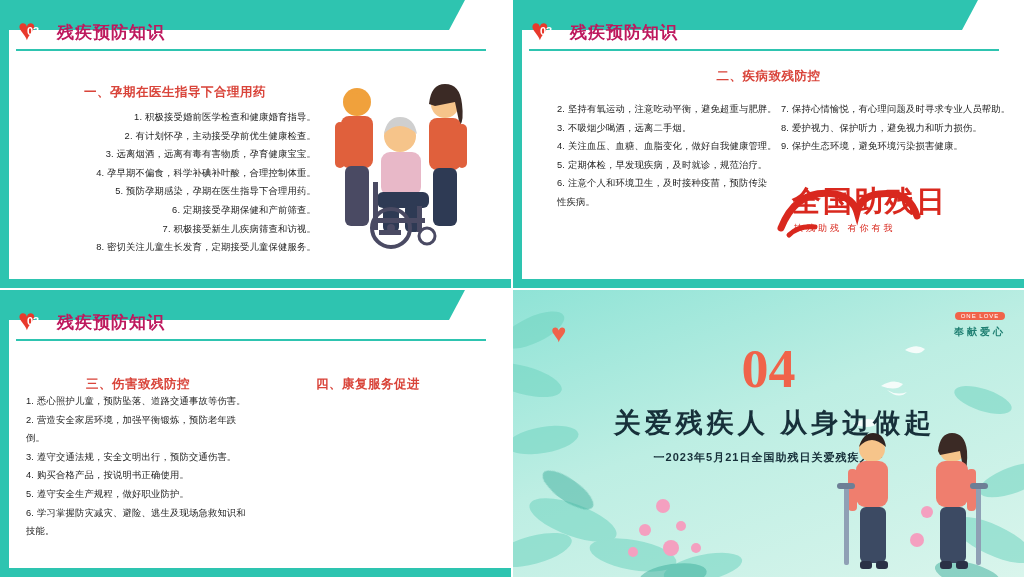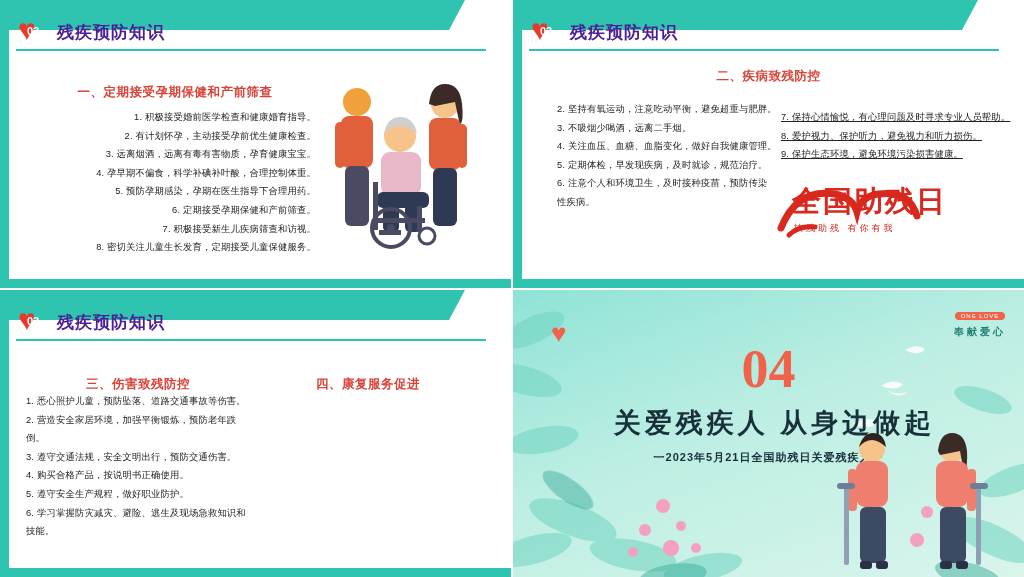--- a/index.html
+++ b/index.html
@@ -13,40 +13,40 @@
      clip-path:polygon(16px 0,100% 0,100% 100%,0 100%);}
   .tealside{position:absolute;left:0;top:0;width:9px;height:100%;background:#2ec4b0;}
   .tealbottom{position:absolute;left:0;bottom:0;width:100%;height:9px;background:#2ec4b0;}
 
   
   .hdr{position:absolute;left:18px;top:17px;display:flex;align-items:center;gap:9px;}
   .badge{position:relative;width:30px;height:30px;}
   .badge .heart{position:absolute;left:0;top:0;width:30px;height:28px;color:#e8392c;font-size:30px;line-height:26px;}
   .badge .num{position:absolute;left:0;top:0;width:30px;height:28px;display:flex;align-items:center;justify-content:center;
      color:#ffffff;font-size:11px;font-weight:bold;letter-spacing:0;text-align:center;}
-  .hdr-title{font-size:17px;font-weight:bold;color:#4c1d95;letter-spacing:1px;}
+  .hdr-title{font-size:17px;font-weight:bold;color:#be185d;letter-spacing:1px;}
   .hdr-rule{position:absolute;left:16px;top:49px;width:470px;height:2px;background:#2ec4b0;}
 
   
   .sec-title{font-size:12.5px;font-weight:bold;color:#d9443a;letter-spacing:.5px;text-align:center;}
 
   
   .lines{font-size:9.3px;color:#222;line-height:2.0;letter-spacing:.2px;}
   .lines div{white-space:nowrap;}
   .lines div.wrap{white-space:normal;}
 
   
   .s1-title{position:absolute;left:55px;top:84px;width:240px;}
   .s1-list{position:absolute;left:46px;top:108px;width:270px;text-align:right;}
   .s1-art{position:absolute;right:26px;top:78px;width:180px;height:175px;}
 
   
   .s2-title{position:absolute;left:0;right:0;top:48px;margin-top:20px;}
   .s2-l{position:absolute;left:44px;top:100px;width:215px;}
-  .s2-r{position:absolute;left:268px;top:108px;width:215px;text-decoration:underline;}
+  .s2-r{position:absolute;left:268px;top:100px;width:215px;}
   .s2-logo{position:absolute;left:255px;top:172px;width:235px;height:90px;}
   .s2-logo .big{position:absolute;left:24px;top:10px;font-size:29px;font-weight:bold;color:#d9281e;letter-spacing:2px;
       font-family:"Liberation Serif",serif;}
   .s2-logo .sub{position:absolute;left:26px;top:50px;font-size:9px;color:#d9281e;letter-spacing:3px;}
   .s2-logo .swoosh{position:absolute;left:5px;top:8px;width:225px;height:62px;}
 
   
   .s3-t1{position:absolute;left:38px;top:86px;width:200px;}
   .s3-t2{position:absolute;left:268px;top:86px;width:200px;}
   .s3-l{position:absolute;left:26px;top:102px;width:220px;}
@@ -77,21 +77,21 @@
 
     <div class="hdr">
       <div class="badge">
         <div class="heart">♥</div>
         <div class="num">03</div>
       </div>
       <div class="hdr-title">残疾预防知识</div>
     </div>
     <div class="hdr-rule"></div>
 
-    <div class="s1-title sec-title">一、定期接受孕期保健和产前筛查</div>
+    <div class="s1-title sec-title">一、孕期在医生指导下合理用药</div>
 
     <div class="s1-list lines">
       <div>1. 积极接受婚前医学检查和健康婚育指导。</div>
       <div>2. 有计划怀孕，主动接受孕前优生健康检查。</div>
       <div>3. 远离烟酒，远离有毒有害物质，孕育健康宝宝。</div>
       <div>4. 孕早期不偏食，科学补碘补叶酸，合理控制体重。</div>
       <div>5. 预防孕期感染，孕期在医生指导下合理用药。</div>
       <div>6. 定期接受孕期保健和产前筛查。</div>
       <div>7. 积极接受新生儿疾病筛查和访视。</div>
       <div>8. 密切关注儿童生长发育，定期接受儿童保健服务。</div>

